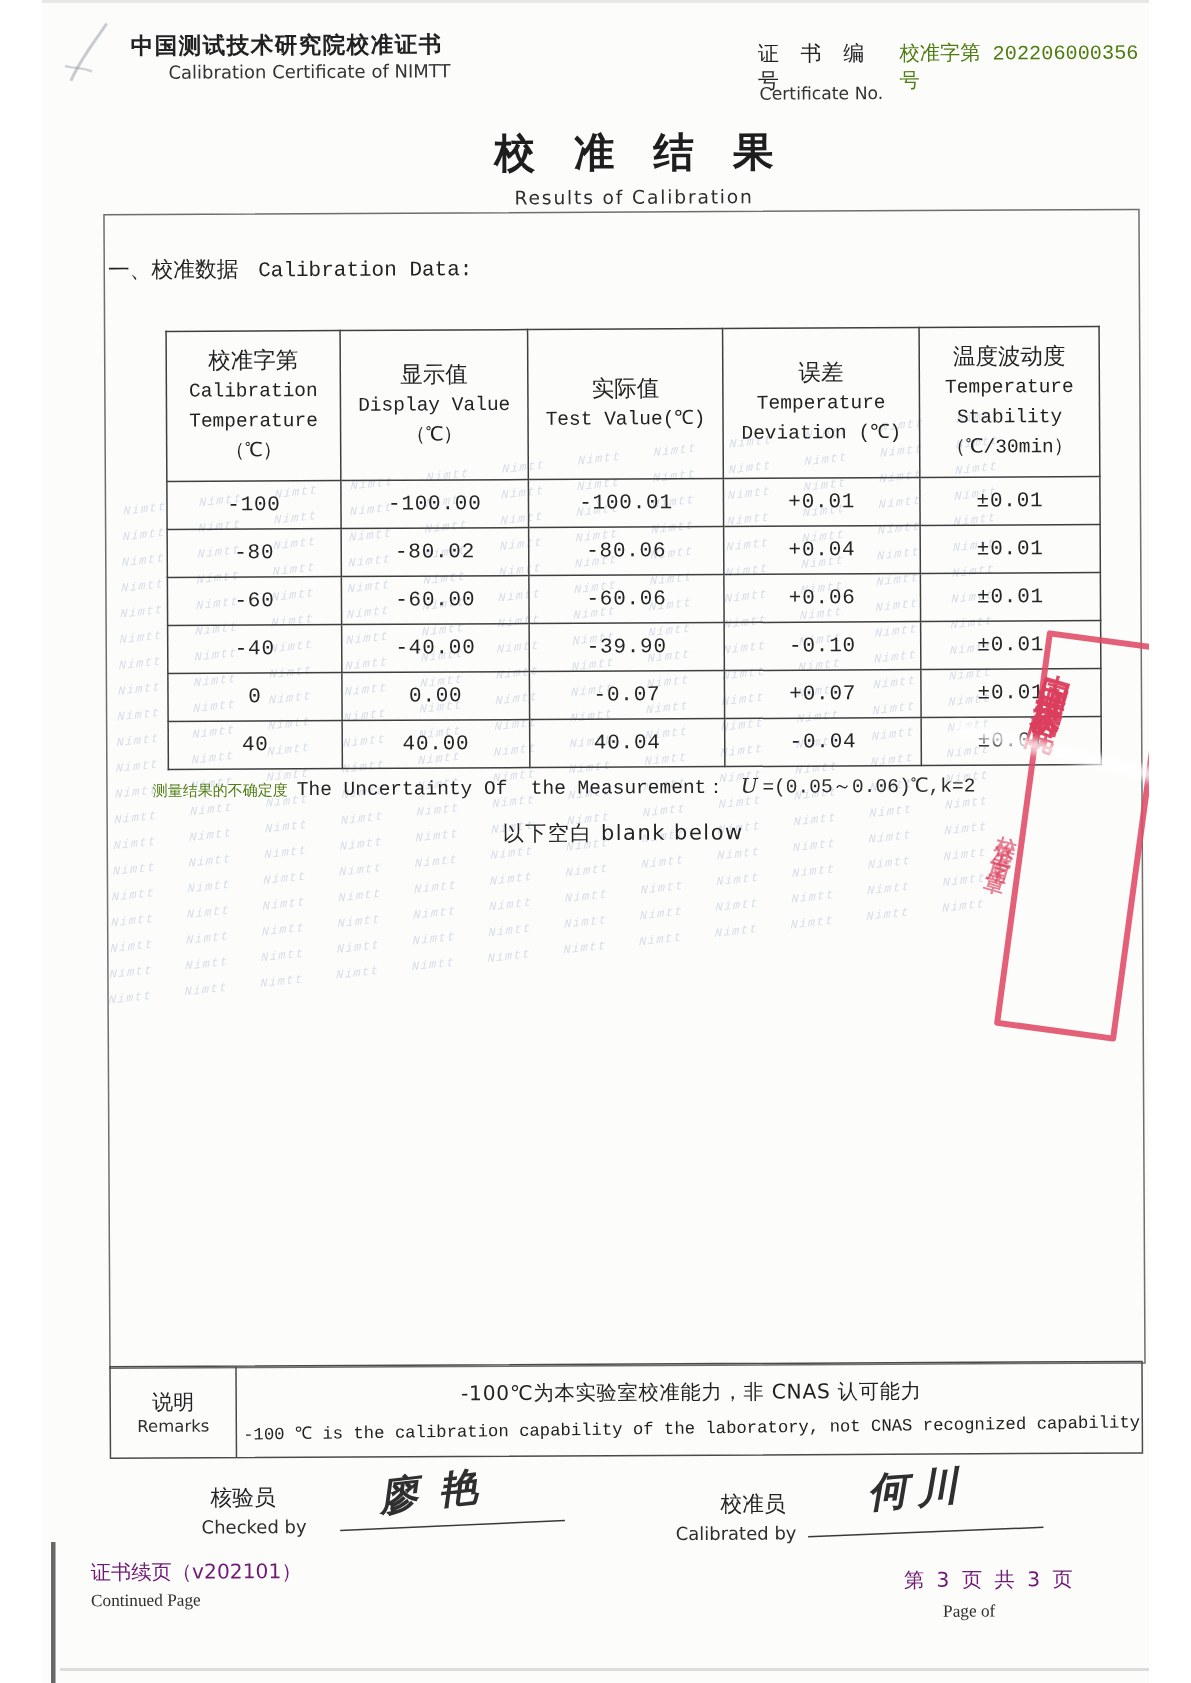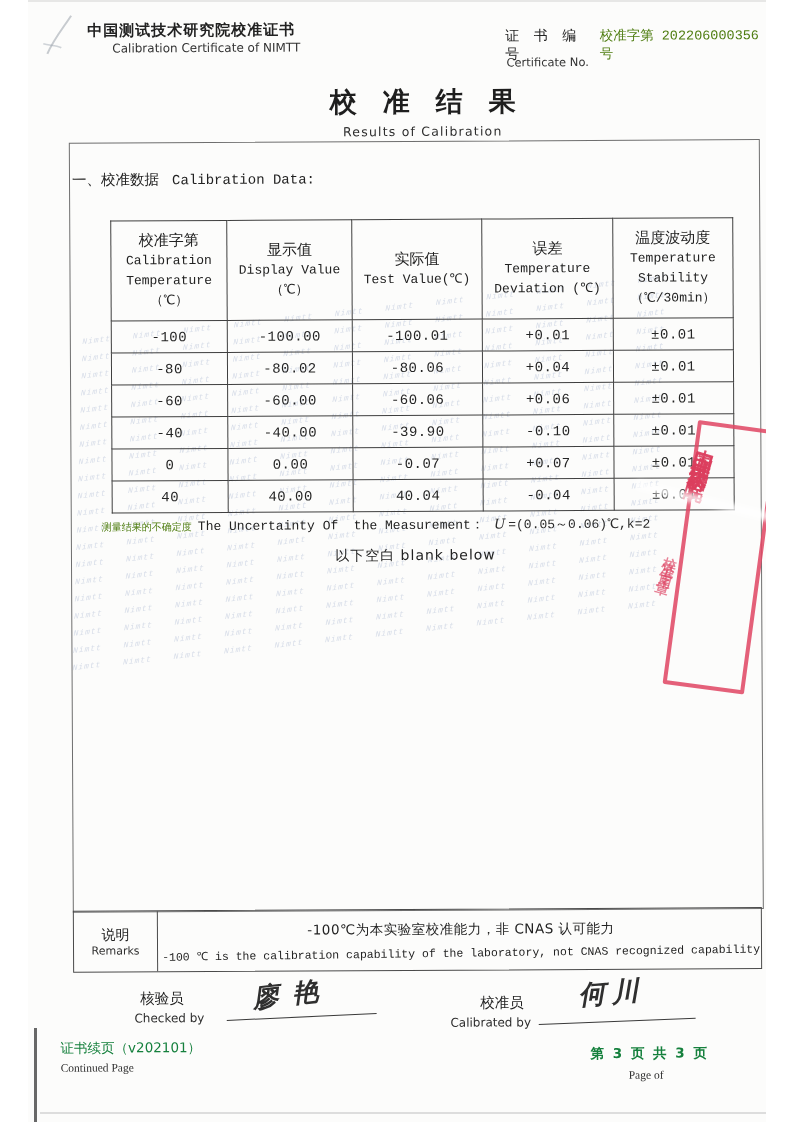--- a/index.html
+++ b/index.html
@@ -79,21 +79,21 @@
     justify-content:center; align-items:center; padding:2px 4px; box-sizing:border-box; }
   .remarks .rc .l1 { font-size:13.5px; color:#222; letter-spacing:0.5px; }
   .remarks .rc .l2 { font-size:11.5px; color:#222; margin-top:6px; transform:rotate(-0.5deg); white-space:nowrap; }
 
   
   .sig-zh { font-size:14.5px; color:#222; }
   .sig-en { font-size:12px; color:#2e2e2e; }
   .sig-line { border-bottom:1.5px solid #3a3a3a; }
   .handwrite { font-family:"DejaVu Serif","Liberation Serif",serif; font-style:italic;
     font-weight:700; color:#2f2f2f; }
-  .foot-zh { font-size:13.5px; color:#15803d; }
+  .foot-zh { font-size:13.5px; color:#701a75; }
   .foot-en { font-size:11.5px; color:#2e2e2e;font-family:Liberation Serif, serif; }
 
   
   .edge { position:absolute; background:rgba(120,120,120,0.45); }
 </style>
 </head>
 <body>
 
 <div class="page">
   <div class="sheet">
@@ -240,21 +240,21 @@
     <div class="abs handwrite" style="left:222px; top:976px; font-size:26px; letter-spacing:14px; transform:rotate(-6deg);">廖艳</div>
     <div class="abs sig-line" style="left:196px; top:1000px; width:150px; height:16px; transform:rotate(-2.3deg);"></div>
 
     <div class="abs sig-zh" style="left:450px; top:994px;">校准员</div>
     <div class="abs sig-en" style="left:420px; top:1016px;">Calibrated by</div>
     <div class="abs handwrite" style="left:548px; top:976px; font-size:27px; letter-spacing:6px; transform:rotate(-4deg);">何川</div>
     <div class="abs sig-line" style="left:508px; top:1006px; width:157px; height:16px; transform:rotate(-2deg);"></div>
 
     <div class="abs foot-zh" style="left:30px; top:1038px;">证书续页（v202101）</div>
     <div class="abs foot-en" style="left:30px; top:1060px;">Continued Page</div>
-    <div class="abs foot-zh" style="left:560px; top:1046px; letter-spacing:2px;font-weight:bold;">第 3 页 共 3 页</div>
+    <div class="abs foot-zh" style="left:572px; top:1046px; letter-spacing:2px;">第 3 页 共 3 页</div>
     <div class="abs foot-en" style="left:598px; top:1070px;">Page of</div>
   </div>
 
   <div class="edge" style="left:0; top:0; width:794px; height:2px; opacity:0.35;"></div>
   <div class="edge" style="left:779px; top:0; width:2px; height:762px; opacity:0.5;"></div>
   <div class="edge" style="left:12px; top:1112px; width:768px; height:2px; opacity:0.5;"></div>
   <div class="edge" style="left:6px; top:1028px; width:3px; height:94px; background:rgba(55,55,55,0.75);"></div>
 </div>
 
 </body></html>

